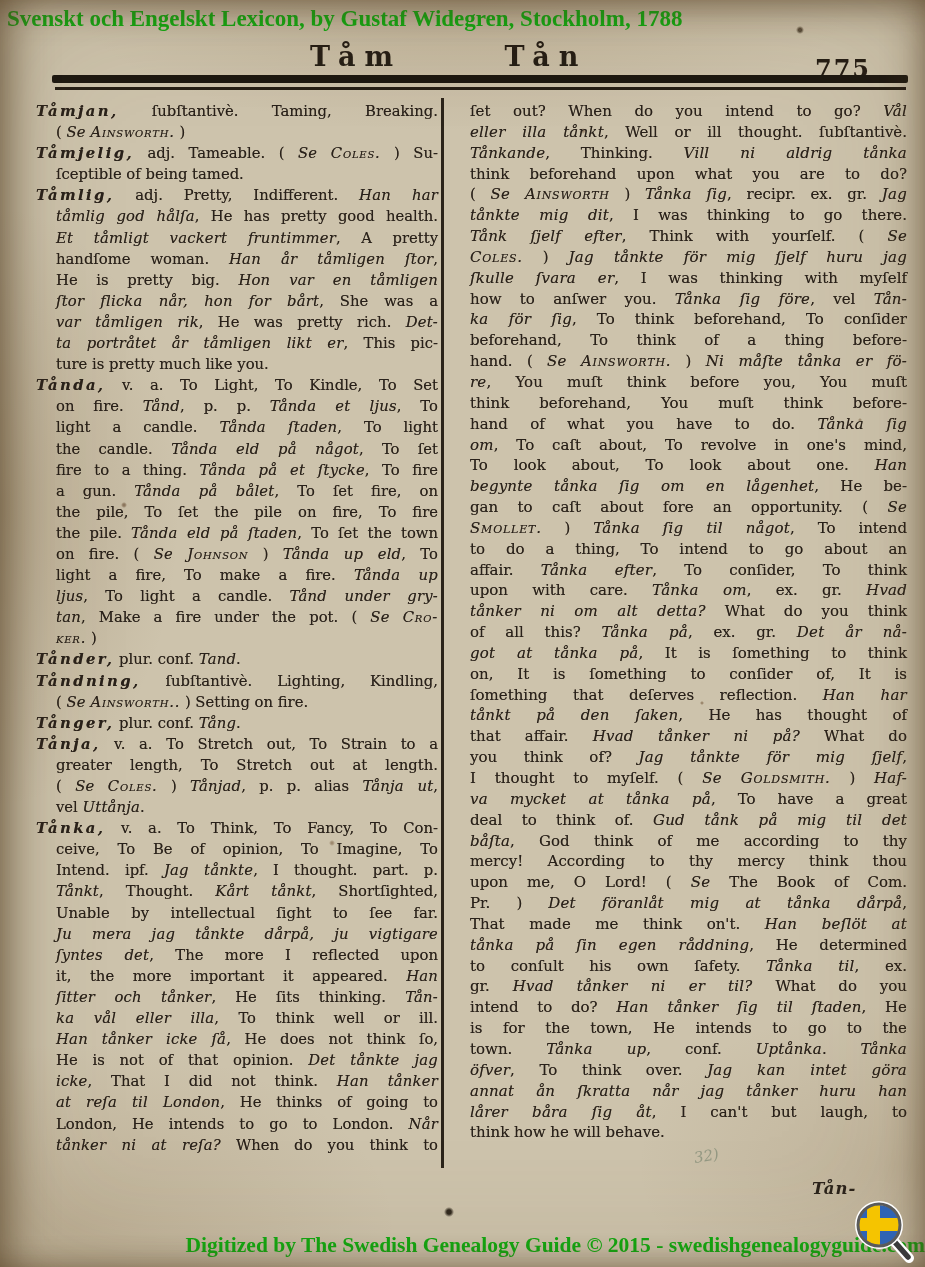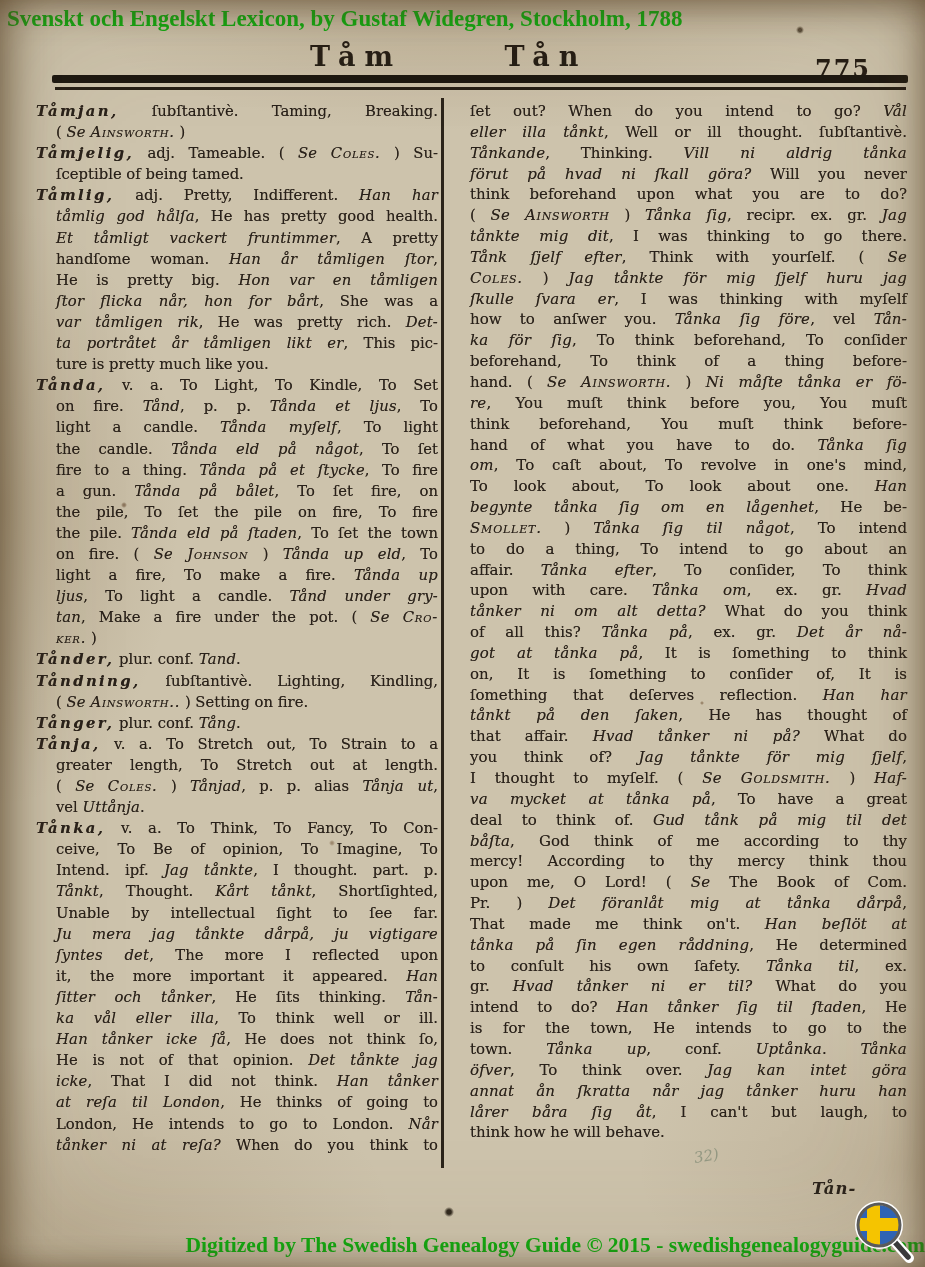--- a/index.html
+++ b/index.html
@@ -105,21 +105,21 @@
       <div class="line cont"><i>tåmlig god hålſa</i>, He has pretty good health.</div>
       <div class="line cont"><i>Et tåmligt vackert fruntimmer</i>, A pretty</div>
       <div class="line cont">handſome woman. <i>Han år tåmligen ſtor</i>,</div>
       <div class="line cont">He is pretty big. <i>Hon var en tåmligen</i></div>
       <div class="line cont"><i>ſtor flicka når, hon for bårt</i>, She was a</div>
       <div class="line cont"><i>var tåmligen rik</i>, He was pretty rich. <i>Det-</i></div>
       <div class="line cont"><i>ta portråtet år tåmligen likt er</i>, This pic-</div>
       <div class="line cont short">ture is pretty much like you.</div>
       <div class="line entry"><span class="hw">Tånda,</span> v. a. To Light, To Kindle, To Set</div>
       <div class="line cont">on fire. <i>Tånd</i>, p. p. <i>Tånda et ljus</i>, To</div>
-      <div class="line cont">light a candle. <i>Tånda myſelf</i>, To light</div>
+      <div class="line cont">light a candle. <i>Tånda ſtaden</i>, To light</div>
       <div class="line cont">the candle. <i>Tånda eld på något</i>, To ſet</div>
       <div class="line cont">fire to a thing. <i>Tånda på et ſtycke</i>, To fire</div>
       <div class="line cont">a gun. <i>Tånda på bålet</i>, To ſet fire, on</div>
       <div class="line cont">the pile, To ſet the pile on fire, To fire</div>
       <div class="line cont">the pile. <i>Tånda eld på ſtaden</i>, To ſet the town</div>
       <div class="line cont">on fire. ( <i>Se</i> <span class="sc">Johnson</span> ) <i>Tånda up eld</i>, To</div>
       <div class="line cont">light a fire, To make a fire. <i>Tånda up</i></div>
       <div class="line cont"><i>ljus</i>, To light a candle. <i>Tånd under gry-</i></div>
       <div class="line cont"><i>tan</i>, Make a fire under the pot. ( <i>Se</i> <span class="sc">Cro-</span></div>
       <div class="line cont short"><span class="sc">ker.</span> )</div>
@@ -146,37 +146,37 @@
       <div class="line cont"><i>icke</i>, That I did not think. <i>Han tånker</i></div>
       <div class="line cont"><i>at reſa til London</i>, He thinks of going to</div>
       <div class="line cont">London, He intends to go to London. <i>Når</i></div>
       <div class="line cont"><i>tånker ni at reſa?</i> When do you think to</div>
     </div>
   <div class="divider"></div>
   <div class="col col-right" id="col-right">
       <div class="line cont">ſet out? When do you intend to go? <i>Vål</i></div>
       <div class="line cont"><i>eller illa tånkt</i>, Well or ill thought. ſubſtantivè.</div>
       <div class="line cont"><i>Tånkande</i>, Thinking. <i>Vill ni aldrig tånka</i></div>
-      <div class="line cont"><i>förut på hvad ni ſkall göra?</i> Will you never</div>
       <div class="line cont">think beforehand upon what you are to do?</div>
       <div class="line cont">( <i>Se</i> <span class="sc">Ainsworth</span> ) <i>Tånka ſig</i>, recipr. ex. gr. <i>Jag</i></div>
       <div class="line cont"><i>tånkte mig dit</i>, I was thinking to go there.</div>
       <div class="line cont"><i>Tånk ſjelf efter</i>, Think with yourſelf. ( <i>Se</i></div>
       <div class="line cont"><span class="sc">Coles.</span> ) <i>Jag tånkte för mig ſjelf huru jag</i></div>
       <div class="line cont"><i>ſkulle ſvara er</i>, I was thinking with myſelf</div>
       <div class="line cont">how to anſwer you. <i>Tånka ſig före</i>, vel <i>Tån-</i></div>
       <div class="line cont"><i>ka för ſig</i>, To think beforehand, To conſider</div>
       <div class="line cont">beforehand, To think of a thing before-</div>
       <div class="line cont">hand. ( <i>Se</i> <span class="sc">Ainsworth.</span> ) <i>Ni måſte tånka er fö-</i></div>
       <div class="line cont"><i>re</i>, You muſt think before you, You muſt</div>
       <div class="line cont">think beforehand, You muſt think before-</div>
       <div class="line cont">hand of what you have to do. <i>Tånka ſig</i></div>
       <div class="line cont"><i>om</i>, To caſt about, To revolve in one's mind,</div>
       <div class="line cont">To look about, To look about one. <i>Han</i></div>
       <div class="line cont"><i>begynte tånka ſig om en lågenhet</i>, He be-</div>
+      <div class="line cont">gan to caſt about fore an opportunity. ( <i>Se</i></div>
       <div class="line cont"><span class="sc">Smollet.</span> ) <i>Tånka ſig til något</i>, To intend</div>
       <div class="line cont">to do a thing, To intend to go about an</div>
       <div class="line cont">affair. <i>Tånka efter</i>, To conſider, To think</div>
       <div class="line cont">upon with care. <i>Tånka om</i>, ex. gr. <i>Hvad</i></div>
       <div class="line cont"><i>tånker ni om alt detta?</i> What do you think</div>
       <div class="line cont">of all this? <i>Tånka på</i>, ex. gr. <i>Det år nå-</i></div>
       <div class="line cont"><i>got at tånka på</i>, It is ſomething to think</div>
       <div class="line cont">on, It is ſomething to conſider of, It is</div>
       <div class="line cont">ſomething that deſerves reflection. <i>Han har</i></div>
       <div class="line cont"><i>tånkt på den ſaken</i>, He has thought of</div>

